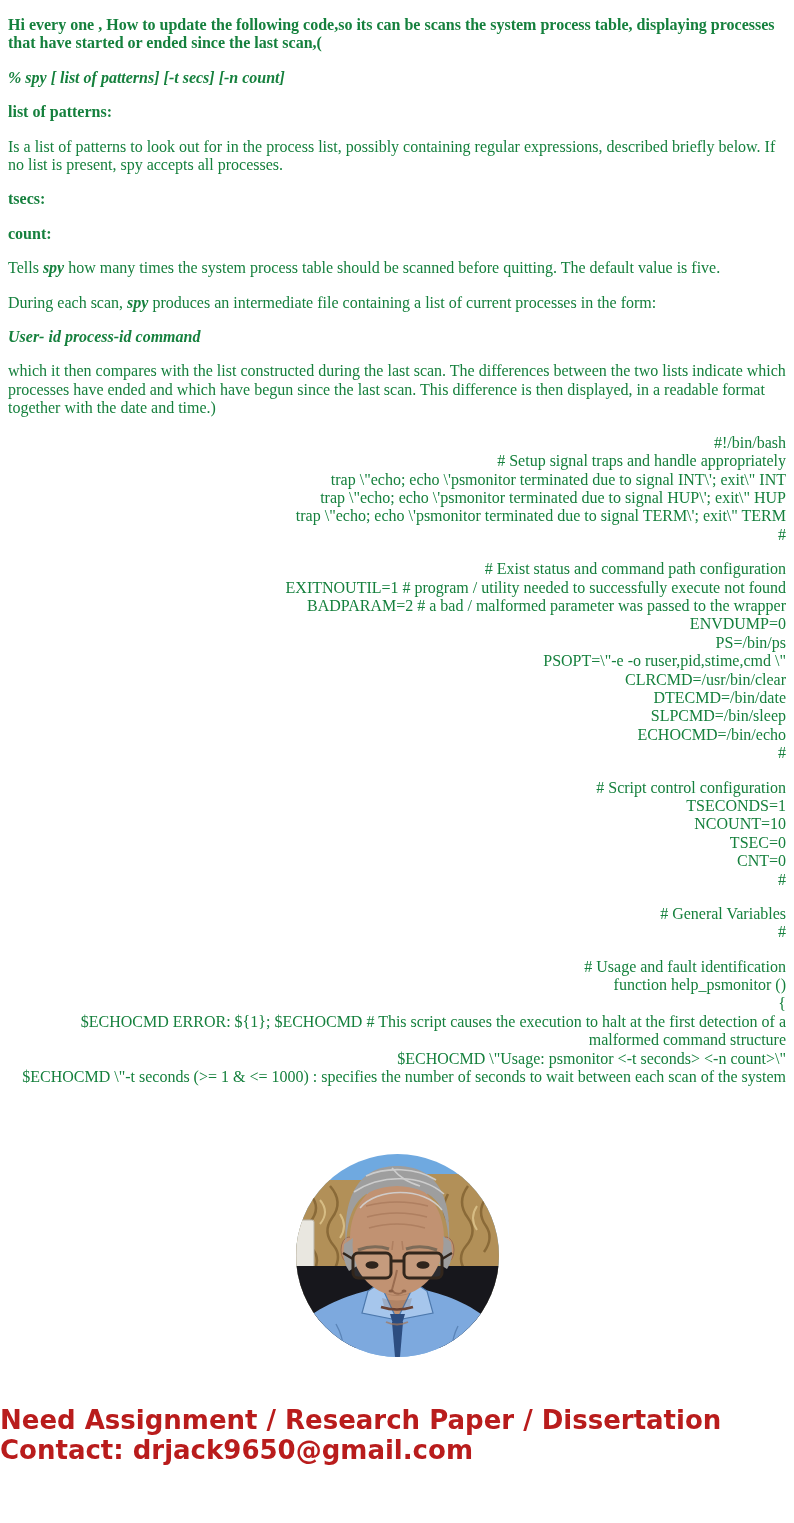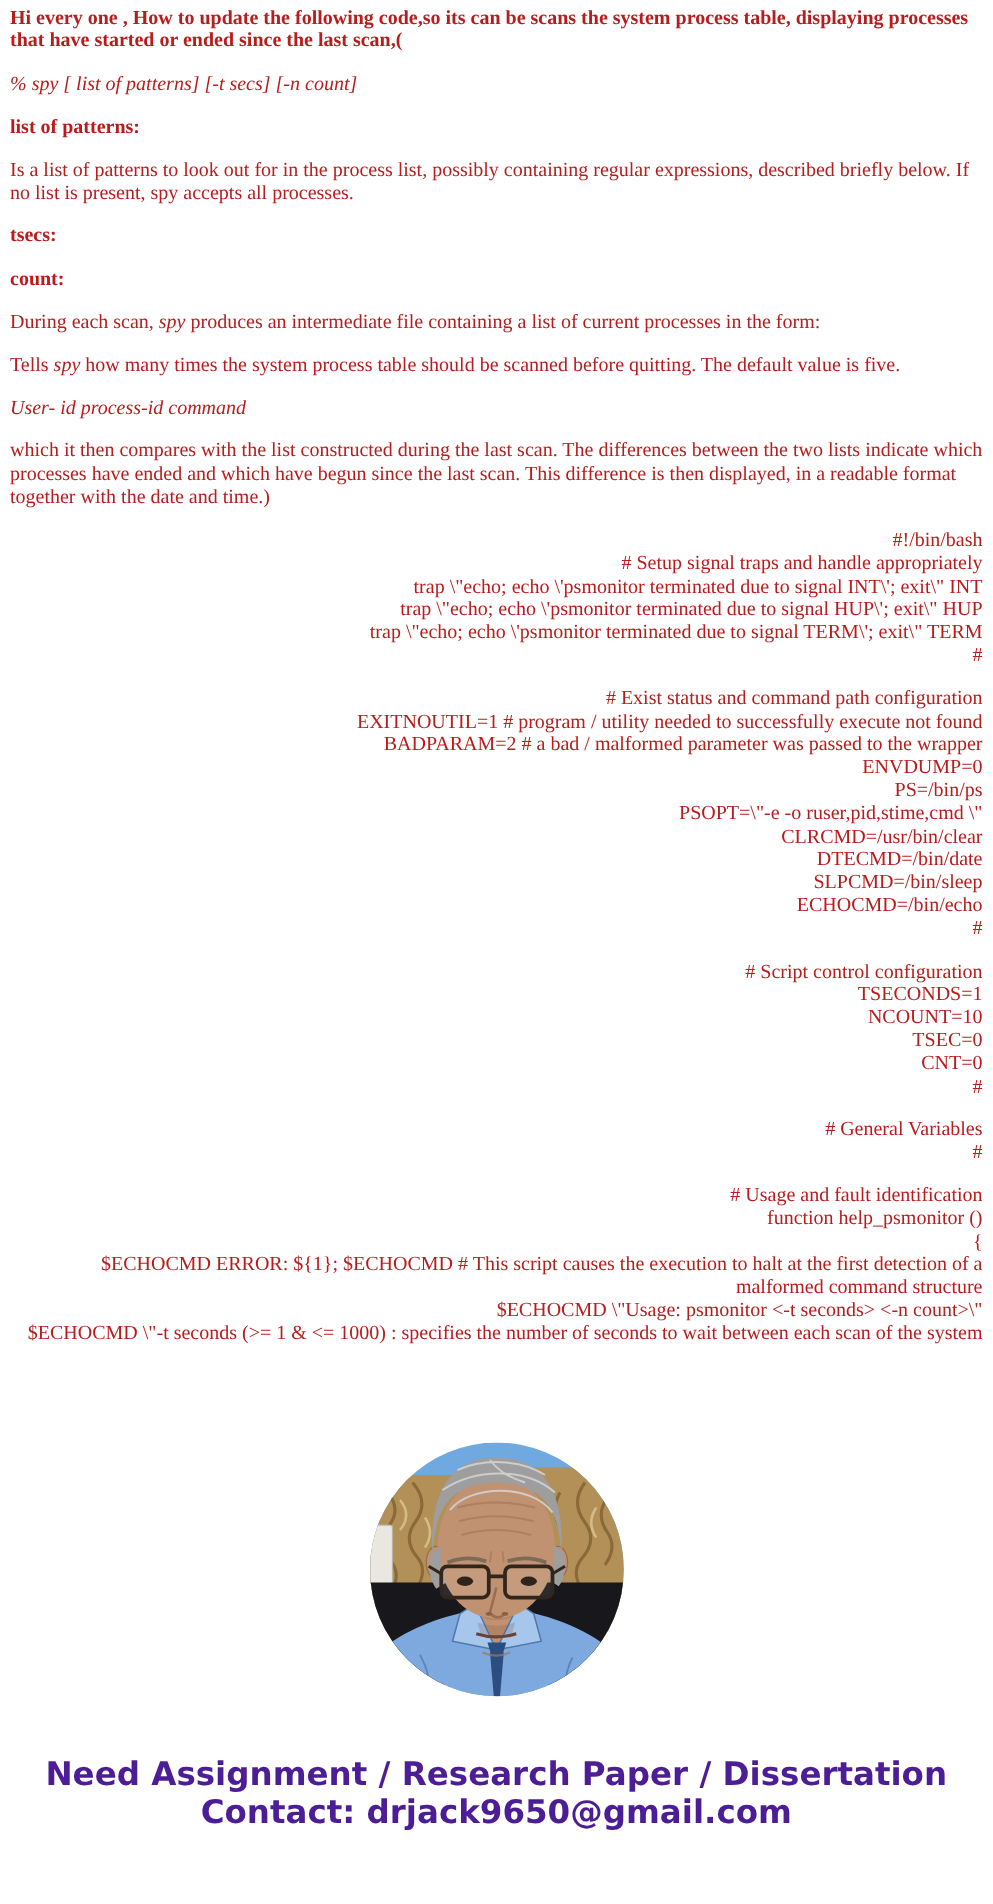--- a/index.html
+++ b/index.html
@@ -1,55 +1,55 @@
 <!DOCTYPE html>
 <html><head>
 <meta charset="utf-8">
 <style>
   html,body{margin:0;padding:0;}
   body{width:794px;height:1523px;background:#ffffff;overflow:hidden;}
   .doc{
     box-sizing:border-box;
-    padding:6px 8px 0 8px;
+    padding:16px 8px 0 8px;
     height:1140px;
     overflow:hidden;
     font-family:"Liberation Serif",serif;
     font-size:16px;
     line-height:18.4px;
-    color:#b91c1c;
+    color:#15803d;
   }
   .doc p{margin:16px 0;}
   .doc p.first{margin-top:0;}
   .b{font-weight:bold;}
-  .bi{font-weight:normal;font-style:italic;}
+  .bi{font-weight:bold;font-style:italic;}
   .code{white-space:pre-wrap;text-align:right;}
   .photo-wrap{margin-top:14px;display:flex;justify-content:center;}
   .photo-wrap svg{display:block;}
   .footer{
     margin-top:48px;
-    text-align:center;
+    text-align:left;
     font-family:"DejaVu Sans",sans-serif;
     font-weight:bold;
     font-size:26px;
     line-height:30px;
-    color:#4c1d95;
+    color:#b91c1c;
   }
 </style>
 </head>
 <body>
 
 <div class="doc">
   <p class="b first">Hi every one , How to update the following code,so its can be scans the system process table, displaying processes that have started or ended since the last scan,(</p>
   <p class="bi">% spy [ list of patterns] [-t secs] [-n count]</p>
   <p class="b">list of patterns:</p>
   <p>Is a list of patterns to look out for in the process list, possibly containing regular expressions, described briefly below. If no list is present, spy accepts all processes.</p>
   <p class="b">tsecs:</p>
   <p class="b">count:</p>
+  <p><span>Tells </span><span class="bi">spy</span><span> how many times the system process table should be scanned before quitting. The default value is five.</span></p>
   <p><span>During each scan, </span><span class="bi">spy</span><span> produces an intermediate file containing a list of current processes in the form:</span></p>
-  <p><span>Tells </span><span class="bi">spy</span><span> how many times the system process table should be scanned before quitting. The default value is five.</span></p>
   <p class="bi">User- id process-id command</p>
   <p>which it then compares with the list constructed during the last scan. The differences between the two lists indicate which processes have ended and which have begun since the last scan. This difference is then displayed, in a readable format together with the date and time.)</p>
   <p class="code">#!/bin/bash
 # Setup signal traps and handle appropriately
 trap \"echo; echo \'psmonitor terminated due to signal INT\'; exit\" INT
 trap \"echo; echo \'psmonitor terminated due to signal HUP\'; exit\" HUP
 trap \"echo; echo \'psmonitor terminated due to signal TERM\'; exit\" TERM
 #</p>
   <p class="code"># Exist status and command path configuration
 EXITNOUTIL=1 # program / utility needed to successfully execute not found

